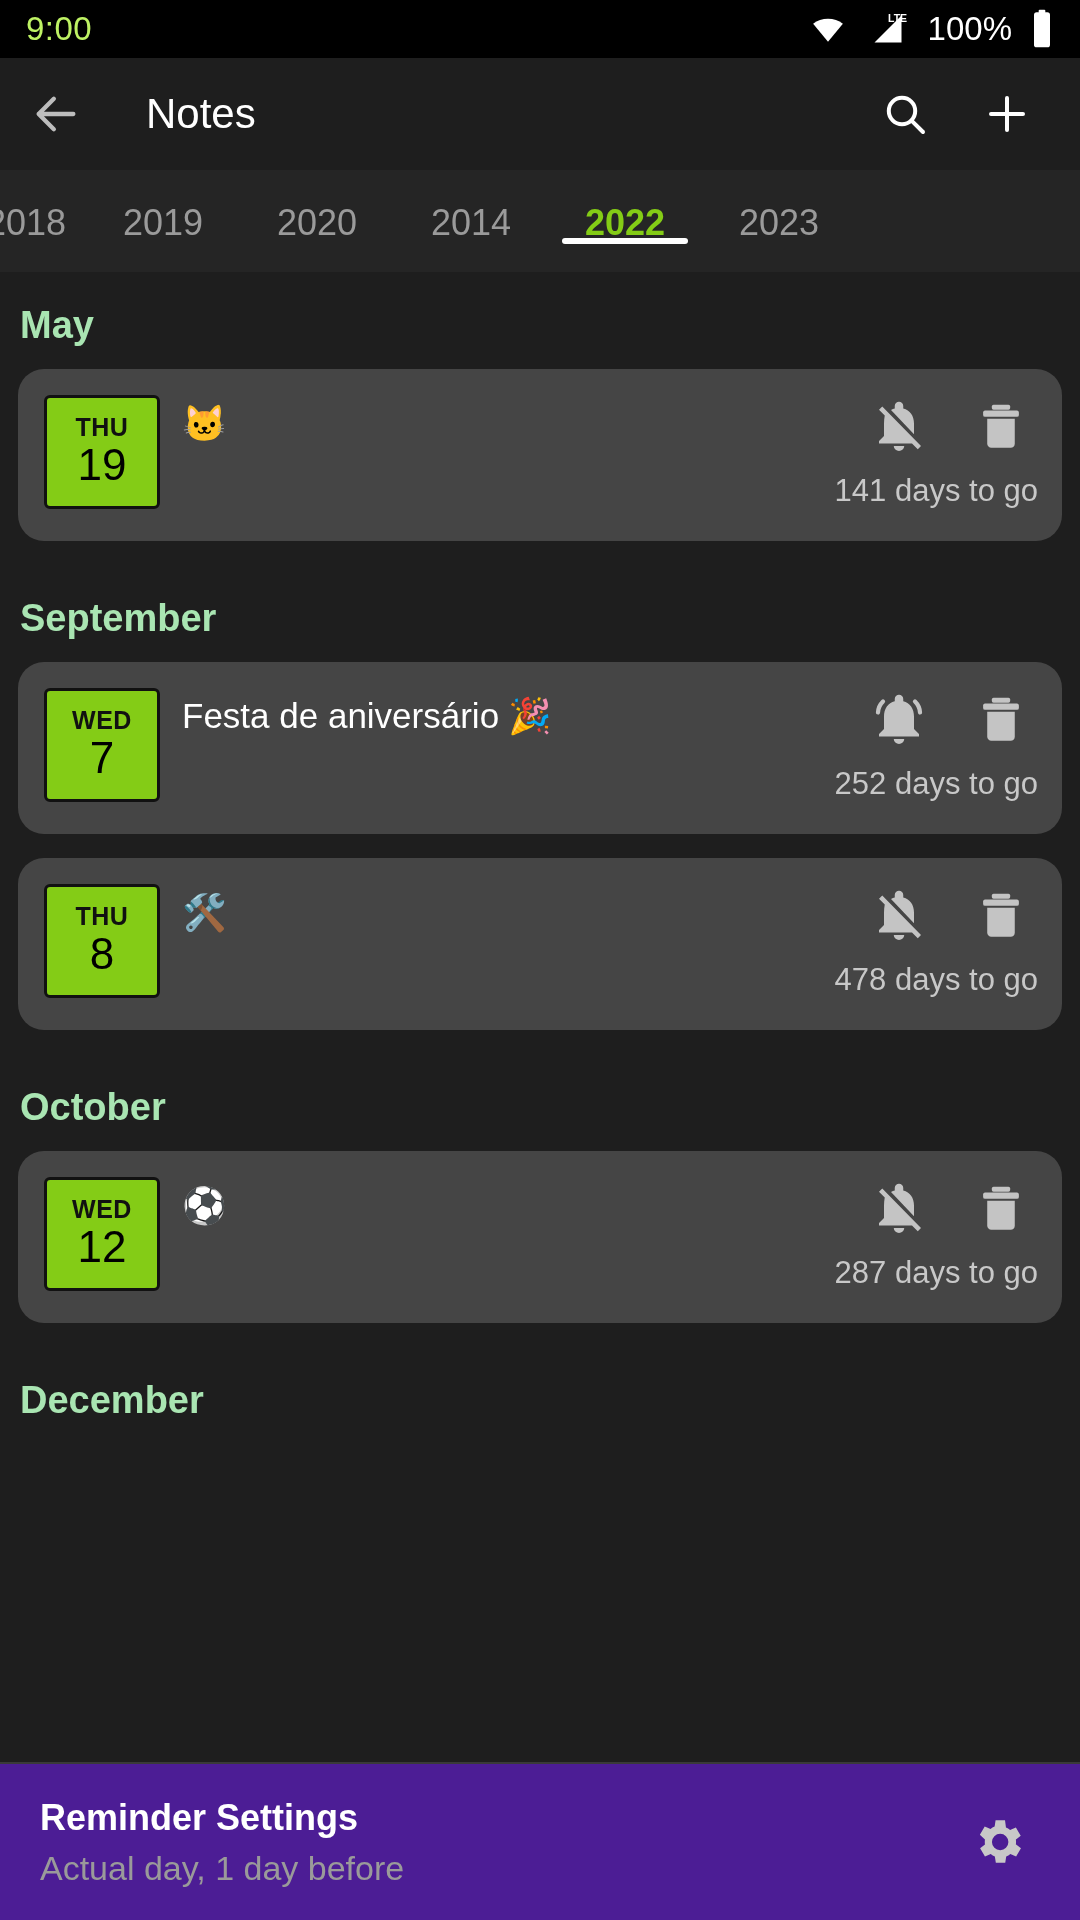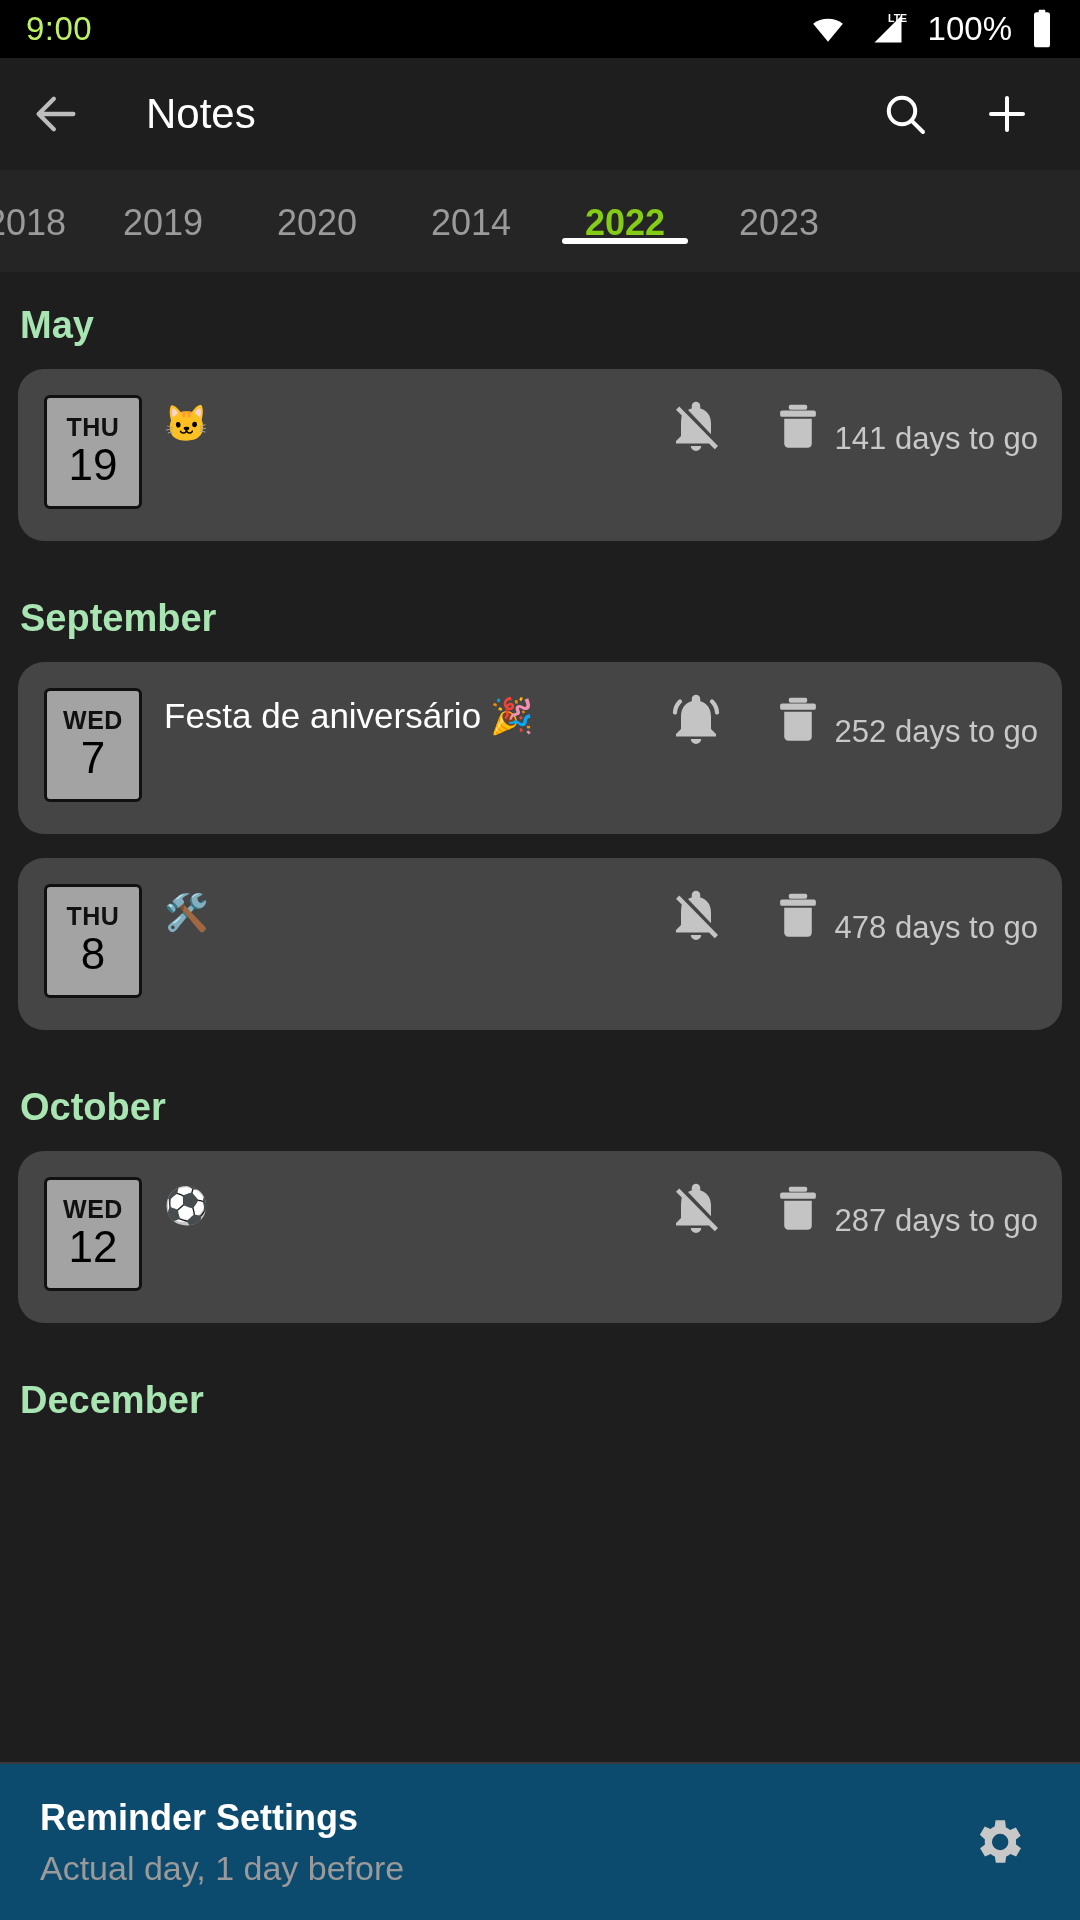--- a/index.html
+++ b/index.html
@@ -62,47 +62,47 @@
   .card{
     position:relative;
     margin:0 18px 24px 18px;
     background:#454545;
     border-radius:26px;
     min-height:172px;
     display:flex; align-items:flex-start;
     padding:26px 24px 22px 26px;
   }
   .datebox{
-    width:98px; height:114px; flex:0 0 auto;
-    background:#a3a3a3; border:3px solid #111; border-radius:6px;
+    width:116px; height:114px; flex:0 0 auto;
+    background:#84cc16; border:3px solid #111; border-radius:6px;
     display:flex; flex-direction:column; align-items:center; justify-content:center;
   }
   .datebox .dow{ color:#111; font-size:25px; font-weight:700; letter-spacing:.5px; line-height:1; }
   .datebox .dnum{ color:#000; font-size:44px; font-weight:400; line-height:1.05; margin-top:2px; }
 
   .cardmid{ flex:1; padding-left:22px; padding-top:6px; min-width:0; }
   .cardtitle{
     color:#fff; font-size:35px; line-height:1.25;
     white-space:nowrap; overflow:hidden; text-overflow:ellipsis;
   }
   .cardtitle.emoji-only{ font-size:36px; }
 
   .cardright{
-    flex:0 0 auto; display:flex; flex-direction:row;
+    flex:0 0 auto; display:flex; flex-direction:column;
     align-items:flex-end; justify-content:flex-start;
     min-width:236px;
   }
   .icons{ display:flex; align-items:center; gap:40px; padding-right:6px; }
   .icons .hit{ display:flex; align-items:center; justify-content:center; width:62px; height:62px; }
   .days{ color:#c8c8c8; font-size:31px; margin-top:16px; white-space:nowrap; }
 
   
   .bottombar{
     position:absolute; left:0; right:0; bottom:0; height:158px;
-    background:#0c4a6e; border-top:2px solid #3a3a3a;
+    background:#4c1d95; border-top:2px solid #3a3a3a;
     display:flex; align-items:center; padding:0 40px;
   }
   .bb-text{ flex:1; }
   .bb-title{ color:#fff; font-size:36px; font-weight:700; }
   .bb-sub{ color:#9a9a9a; font-size:34px; margin-top:10px; }
   .bb-gear{ width:84px; display:flex; align-items:center; justify-content:center; }
 </style>
 </head>
 <body>
 

